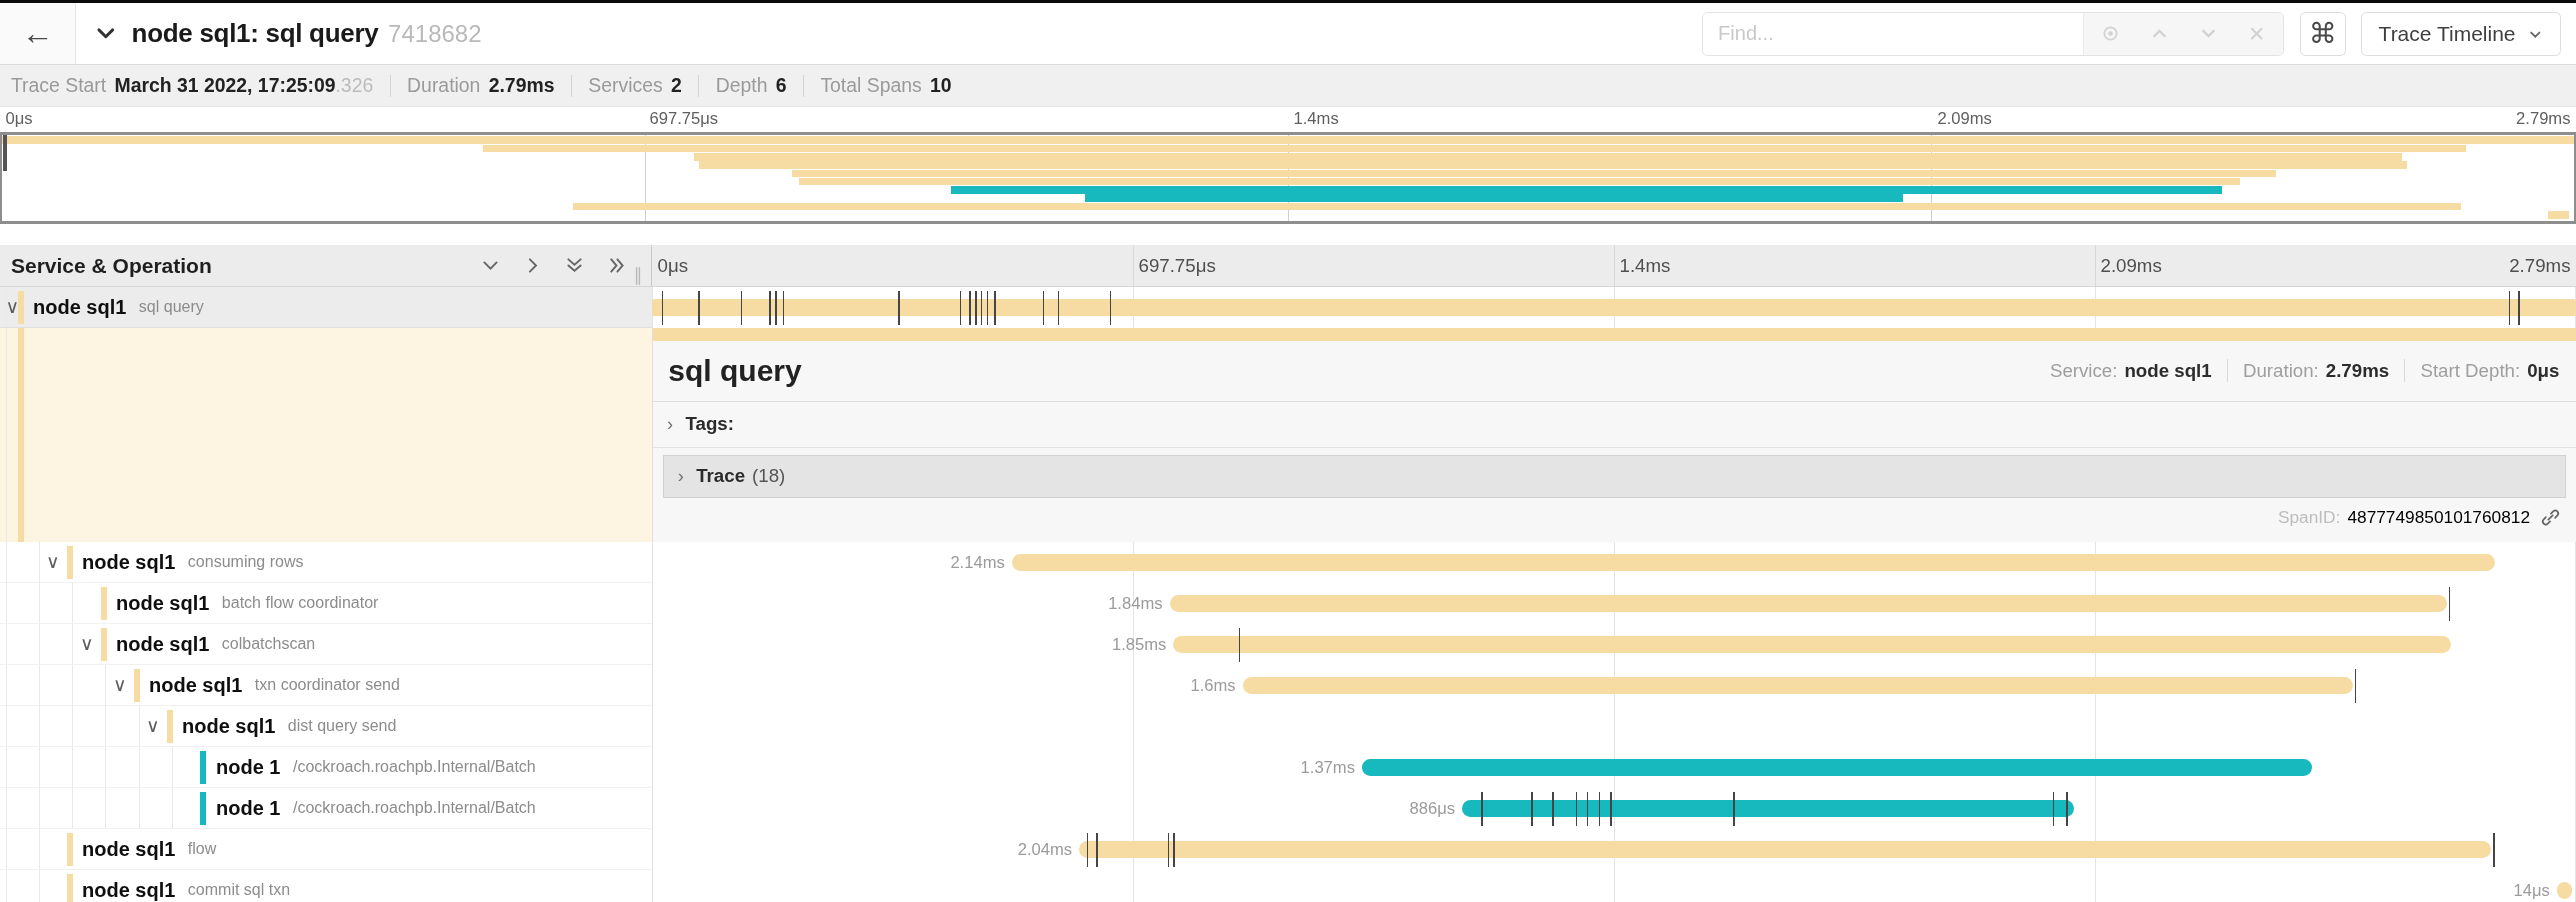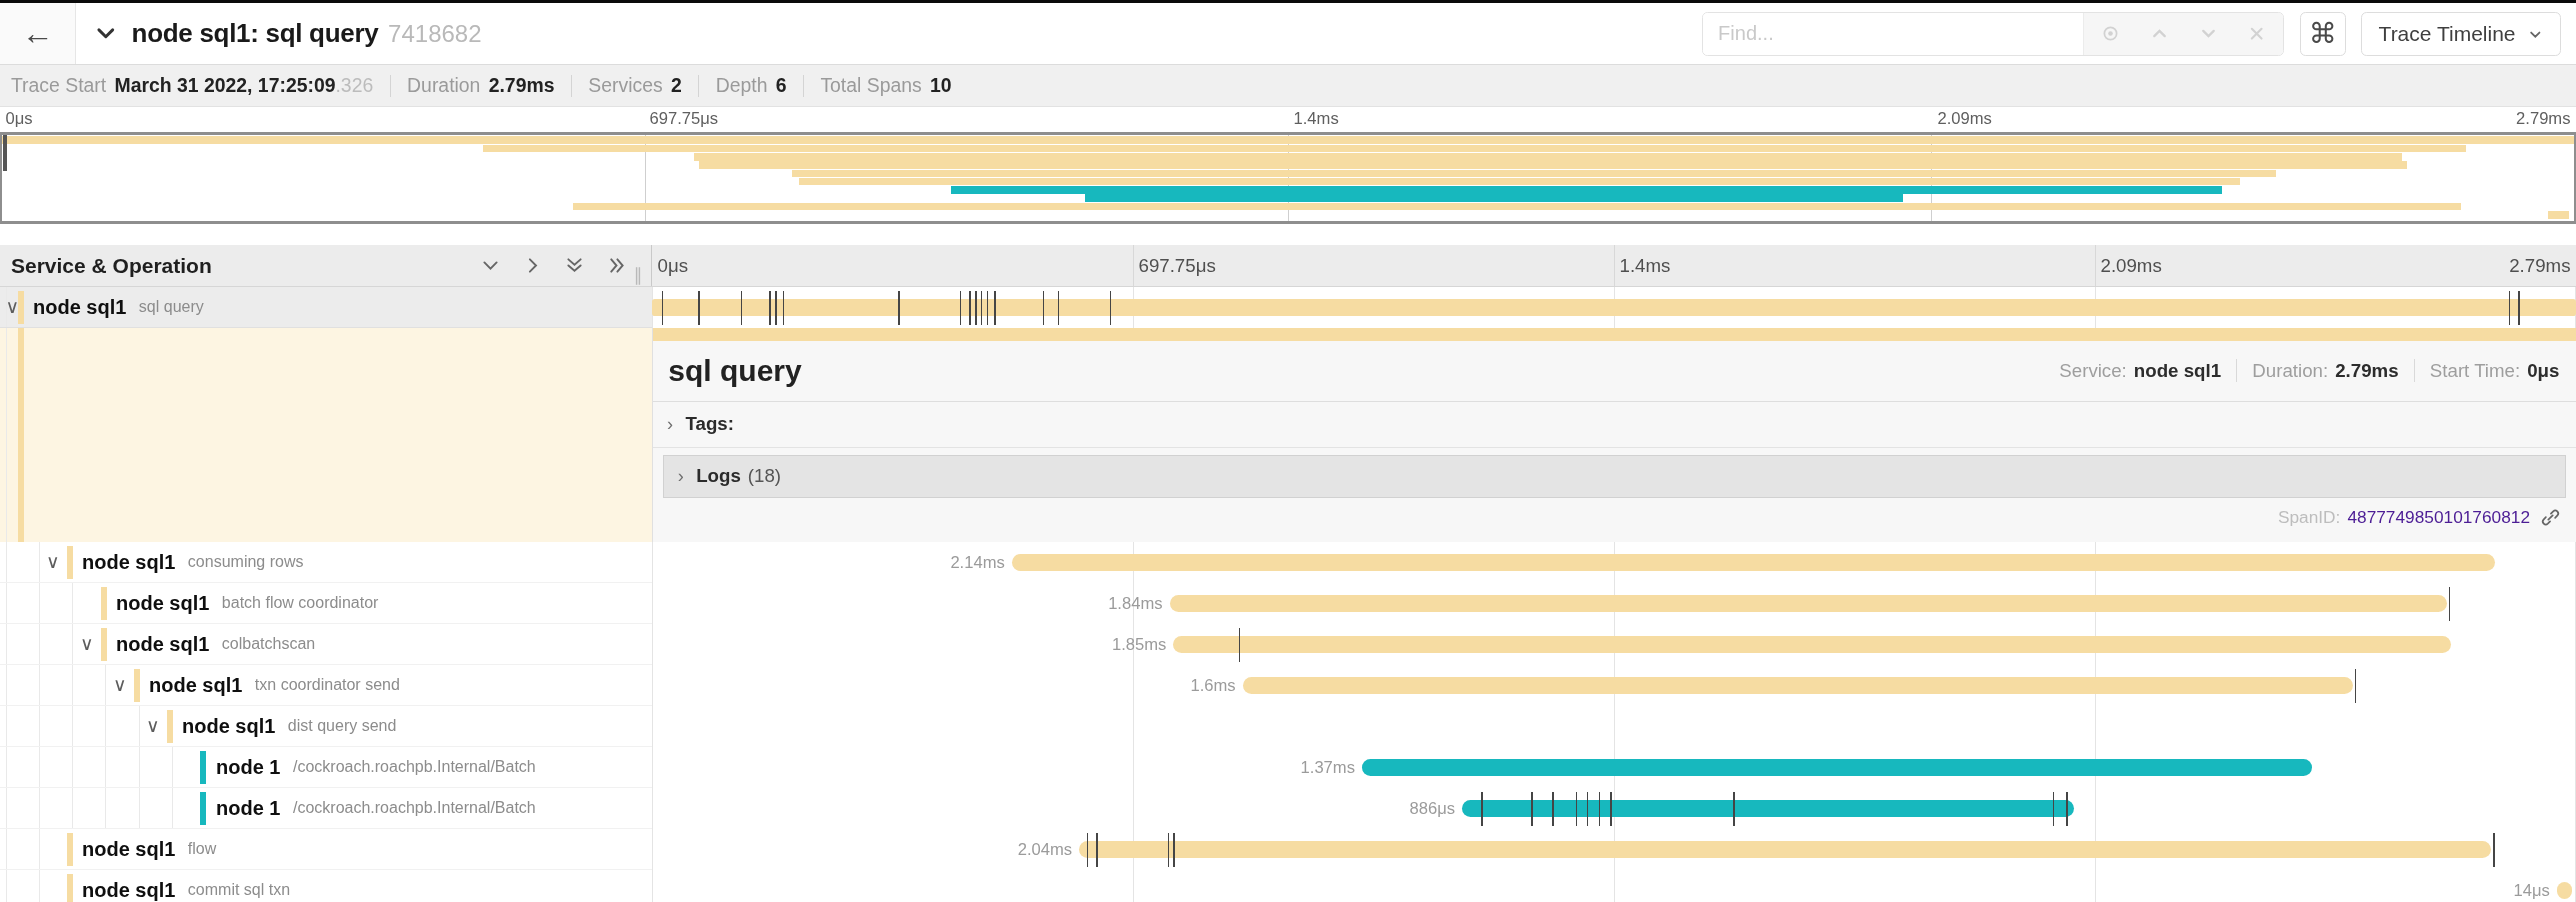--- a/index.html
+++ b/index.html
@@ -90,21 +90,21 @@
   .db-metasep { width:0.7px; height:23.6px; background:#d9d9d9; margin:0 15.3px; }
   .db-tags { display:flex; align-items:center; height:46px; padding:0 14px; border-bottom:0.7px solid #e3e3e3; cursor:pointer; }
   .db-chev { color:#6f6f6f; font-size:18px; margin-right:12.5px; }
   .db-tags-label { font-size:18.7px; font-weight:700; color:#2b2b2b; margin-right:7px; }
   .db-logs { margin:7px 9.7px 0 9.7px; height:43px; background:#e4e4e4; border:0.7px solid #d1d1d1;
              display:flex; align-items:center; padding:0 14px; cursor:pointer; }
   .db-logs-label { font-size:18.7px; font-weight:700; color:#2b2b2b; }
   .db-logs-count { font-size:18.7px; color:#555; margin-left:7px; font-weight:400; }
   .db-spanid { display:flex; align-items:center; justify-content:flex-end; height:40px; padding-right:15.3px; }
   .db-spanid .sl { font-size:17.3px; color:#bdbdbd; }
-  .db-spanid .sv { font-size:17.3px; color:#4c1d95; margin-left:7px; }
+  .db-spanid .sv { font-size:17.3px; color:#000000; margin-left:7px; }
   .db-spanid .lnk { margin-left:9.7px; cursor:pointer; display:flex; }
   svg.ic { display:block; }
 </style>
 </head>
 <body>
 
 <div class="app">
 
   <div class="topbar">
     <div class="backcol">
@@ -325,32 +325,32 @@
         <div class="db-strip" id="dbStrip" style="background: rgb(246, 220, 162);"></div>
         <div class="db-titlerow">
           <span class="db-title">sql query</span>
           <div class="db-meta">
             <span>Service:</span>
               <b>node sql1</b>
             <span class="db-metasep"></span>
             <span>Duration:</span>
               <b>2.79ms</b>
             <span class="db-metasep"></span>
-            <span>Start Time:</span>
+            <span>Start Depth:</span>
               <b>0μs</b>
           </div>
         </div>
         <div class="db-tags">
           <span class="db-chev">›</span>
           <span class="db-tags-label">Tags:</span>
           <span id="tagsList" style="display:flex;align-items:center;"></span>
         </div>
         <div class="db-logs">
           <span class="db-chev">›</span>
-          <span class="db-logs-label">Logs</span>
+          <span class="db-logs-label">Trace</span>
           <span class="db-logs-count">(18)</span>
         </div>
         <div class="db-spanid">
           <span class="sl">SpanID:</span>
           <span class="sv">4877749850101760812</span>
           <span class="lnk">
             <svg class="ic" width="21" height="21" viewBox="0 0 24 24" fill="none" stroke="#666" stroke-width="2" stroke-linecap="round">
                 <path d="M9.5 14.5 L14.5 9.5"></path>
                 <path d="M12.5 7.5 l2.6-2.6 a3.4 3.4 0 0 1 4.8 4.8 L17.3 12.3"></path>
                 <path d="M11.5 16.5 l-2.6 2.6 a3.4 3.4 0 0 1 -4.8 -4.8 L6.7 11.7"></path>

